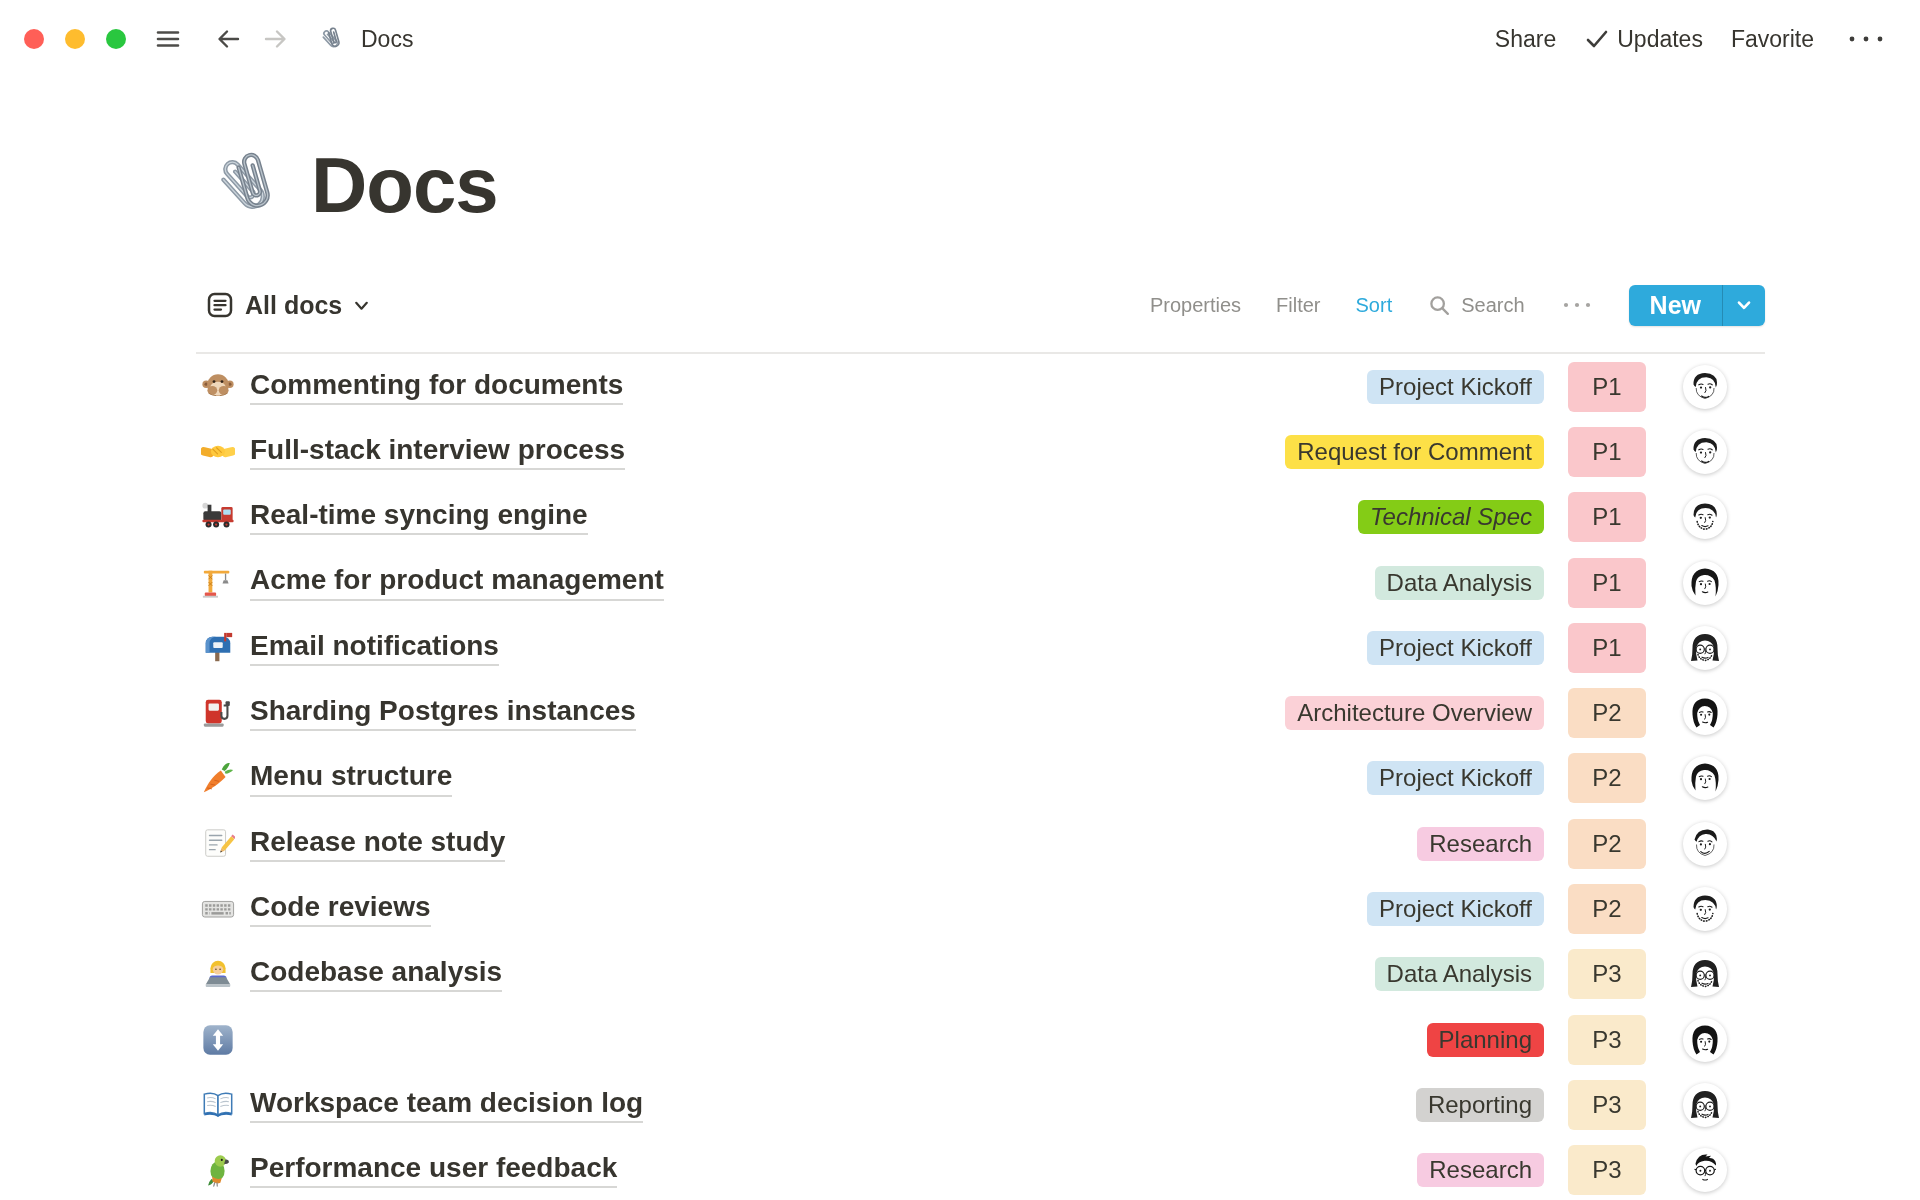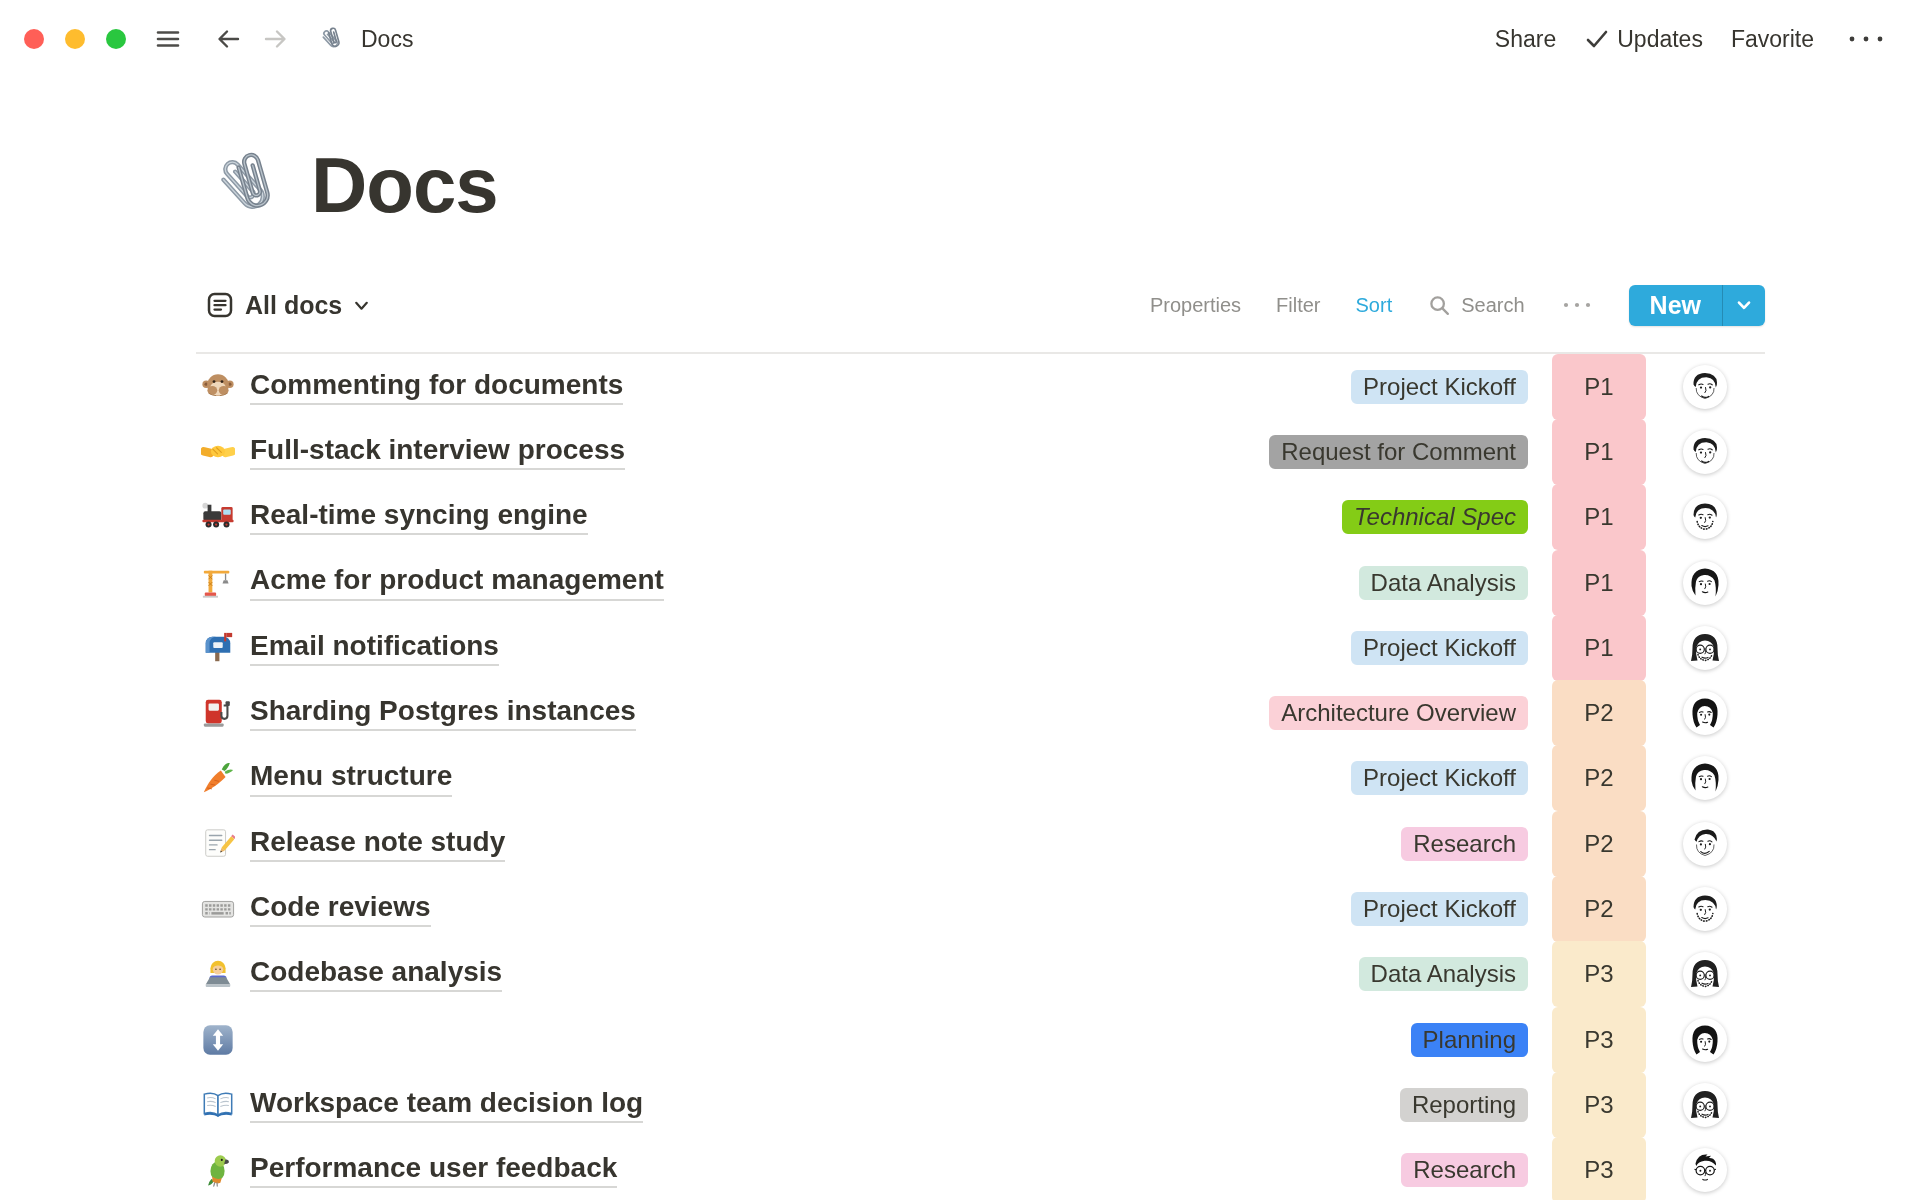--- a/index.html
+++ b/index.html
@@ -34,21 +34,21 @@
   .new-label{display:flex;align-items:center;padding:0 21px;font-size:25px;font-weight:700;color:#ffffff;}
   .new-divider{width:1px;background:rgba(0,0,0,0.18);}
   .new-chevron{display:flex;align-items:center;justify-content:center;width:42px;}
   
   .table{position:absolute;left:196px;right:155px;top:352px;border-top:2px solid #E9E8E6;}
   .row{height:65.3px;display:flex;align-items:center;cursor:pointer;}
   .doc-icon{width:34px;height:34px;margin-left:5px;margin-right:15px;flex:none;}
   .doc-title{font-size:28px;font-weight:700;color:#37352F;text-decoration:none;border-bottom:2px solid rgba(55,53,47,0.20);padding-bottom:2px;line-height:1.15;white-space:nowrap;}
   .spacer{flex:1;}
   .pill{height:34px;line-height:34px;border-radius:6px;padding:0 12px;font-size:24px;color:#39382F;white-space:nowrap;flex:none;}
-  .pill.pri{width:62px;padding:16px;text-align:center;margin-left:24px;margin-right:37px;}
+  .pill.pri{width:62px;padding:8px;text-align:center;margin-left:24px;margin-right:37px;}
   .avatar{width:44px;height:44px;margin-right:38px;border-radius:50%;background:#fff;box-shadow:0 1px 4px rgba(0,0,0,0.22);flex:none;overflow:hidden;}
 </style>
 </head>
 <body>
 
 <header class="topbar">
   <div class="traffic">
     <span class="tl red"></span>
     <span class="tl yellow"></span>
     <span class="tl green"></span>
@@ -217,21 +217,21 @@
     <span class="doc-icon">
         <svg width="34" height="34" viewBox="0 0 36 36">
           <rect x="-1" y="13.5" width="15" height="9" rx="4" transform="rotate(14 6 18)" fill="#F3AD2B"></rect>
           <rect x="22" y="13.5" width="15" height="9" rx="4" transform="rotate(-14 30 18)" fill="#FFD04A"></rect>
           <ellipse cx="18" cy="17.5" rx="7.5" ry="6" fill="#FFC93D"></ellipse>
           <path d="M12.5 15 l5 5 M16.5 13.5 l5 5" stroke="#E09F1F" stroke-width="1.2" stroke-linecap="round"></path>
         </svg>
       </span>
     <a class="doc-title">Full-stack interview process</a>
     <span class="spacer"></span>
-    <span class="pill tag" style="background: #a3a3a3;">Request for Comment</span>
+    <span class="pill tag" style="background: #fde047;">Request for Comment</span>
     <span class="pill pri" style="background: rgb(250, 199, 203);">P1</span>
     <span class="avatar">
         <svg width="44" height="44" viewBox="0 0 44 44">
           <circle cx="22" cy="22" r="21" fill="#fff"></circle>
           <path d="M10.5 19.5 Q10 8.5 22 8 Q33.5 8.5 34 17.5 Q34.2 20.5 32.8 22.5 Q32.5 13 23.5 12.2 Q13.5 12 12.8 22 Q11.2 21 10.5 19.5 Z" fill="#1d1d1d"></path>
           <path d="M15.8 19.8 q2.2 -1.4 4.2 -0.4 M25 19.2 q2.2 -1 4.2 0.6" stroke="#1d1d1d" stroke-width="1.1" fill="none" stroke-linecap="round"></path>
           <circle cx="18" cy="22.6" r="1.15" fill="#1d1d1d"></circle>
           <circle cx="27.2" cy="22.4" r="1.15" fill="#1d1d1d"></circle>
           <path d="M22.6 22.5 q1.3 3.6 -0.6 5.2" stroke="#1d1d1d" stroke-width="1" fill="none" stroke-linecap="round"></path>
           <path d="M18.6 31 q3.6 2.6 7 0.4" stroke="#1d1d1d" stroke-width="1.2" fill="none" stroke-linecap="round"></path>
@@ -480,21 +480,21 @@
               <stop offset="1" stop-color="#5F7BA4"></stop>
             </linearGradient>
           </defs>
           <rect x="2.5" y="2.5" width="31" height="31" rx="7" fill="url(#udg)"></rect>
           <path d="M18 6.5 l5.5 7 h-11 z" fill="#fff"></path>
           <path d="M18 29.5 l5.5 -7 h-11 z" fill="#fff"></path>
           <rect x="15.8" y="12.5" width="4.4" height="11" fill="#fff"></rect>
         </svg>
       </span>
     <span class="spacer"></span>
-    <span class="pill tag" style="background: #3b82f6; text-align: center;">Planning</span>
+    <span class="pill tag" style="background: #ef4444; text-align: center;">Planning</span>
     <span class="pill pri" style="background: rgb(250, 234, 203);">P3</span>
     <span class="avatar">
         <svg width="44" height="44" viewBox="0 0 44 44">
           <circle cx="22" cy="22" r="21" fill="#fff"></circle>
           <path d="M9.5 23.5 Q8.5 8 22 7.5 Q35.5 8 34.5 23.5 Q34 31.5 30.5 36.5 L27 34 Q30 29 29.8 22 Q28 15 21.8 15 Q15.8 15.3 14.2 22 Q14 29 17 34 L13.5 36.5 Q10 31.5 9.5 23.5 Z" fill="#131313"></path>
           <path d="M16.4 21.4 q1.9 -1.1 3.6 -0.3 M24.6 21 q1.9 -0.9 3.6 0.5" stroke="#131313" stroke-width="1.05" fill="none" stroke-linecap="round"></path>
           <circle cx="18.1" cy="23.8" r="1.05" fill="#131313"></circle>
           <circle cx="26.3" cy="23.6" r="1.05" fill="#131313"></circle>
           <path d="M22.2 23.6 q1 3.2 -0.4 4.6" stroke="#131313" stroke-width="0.95" fill="none" stroke-linecap="round"></path>
           <path d="M19.6 31 q2.6 1.4 5 0.2" stroke="#131313" stroke-width="1.1" fill="none" stroke-linecap="round"></path>

